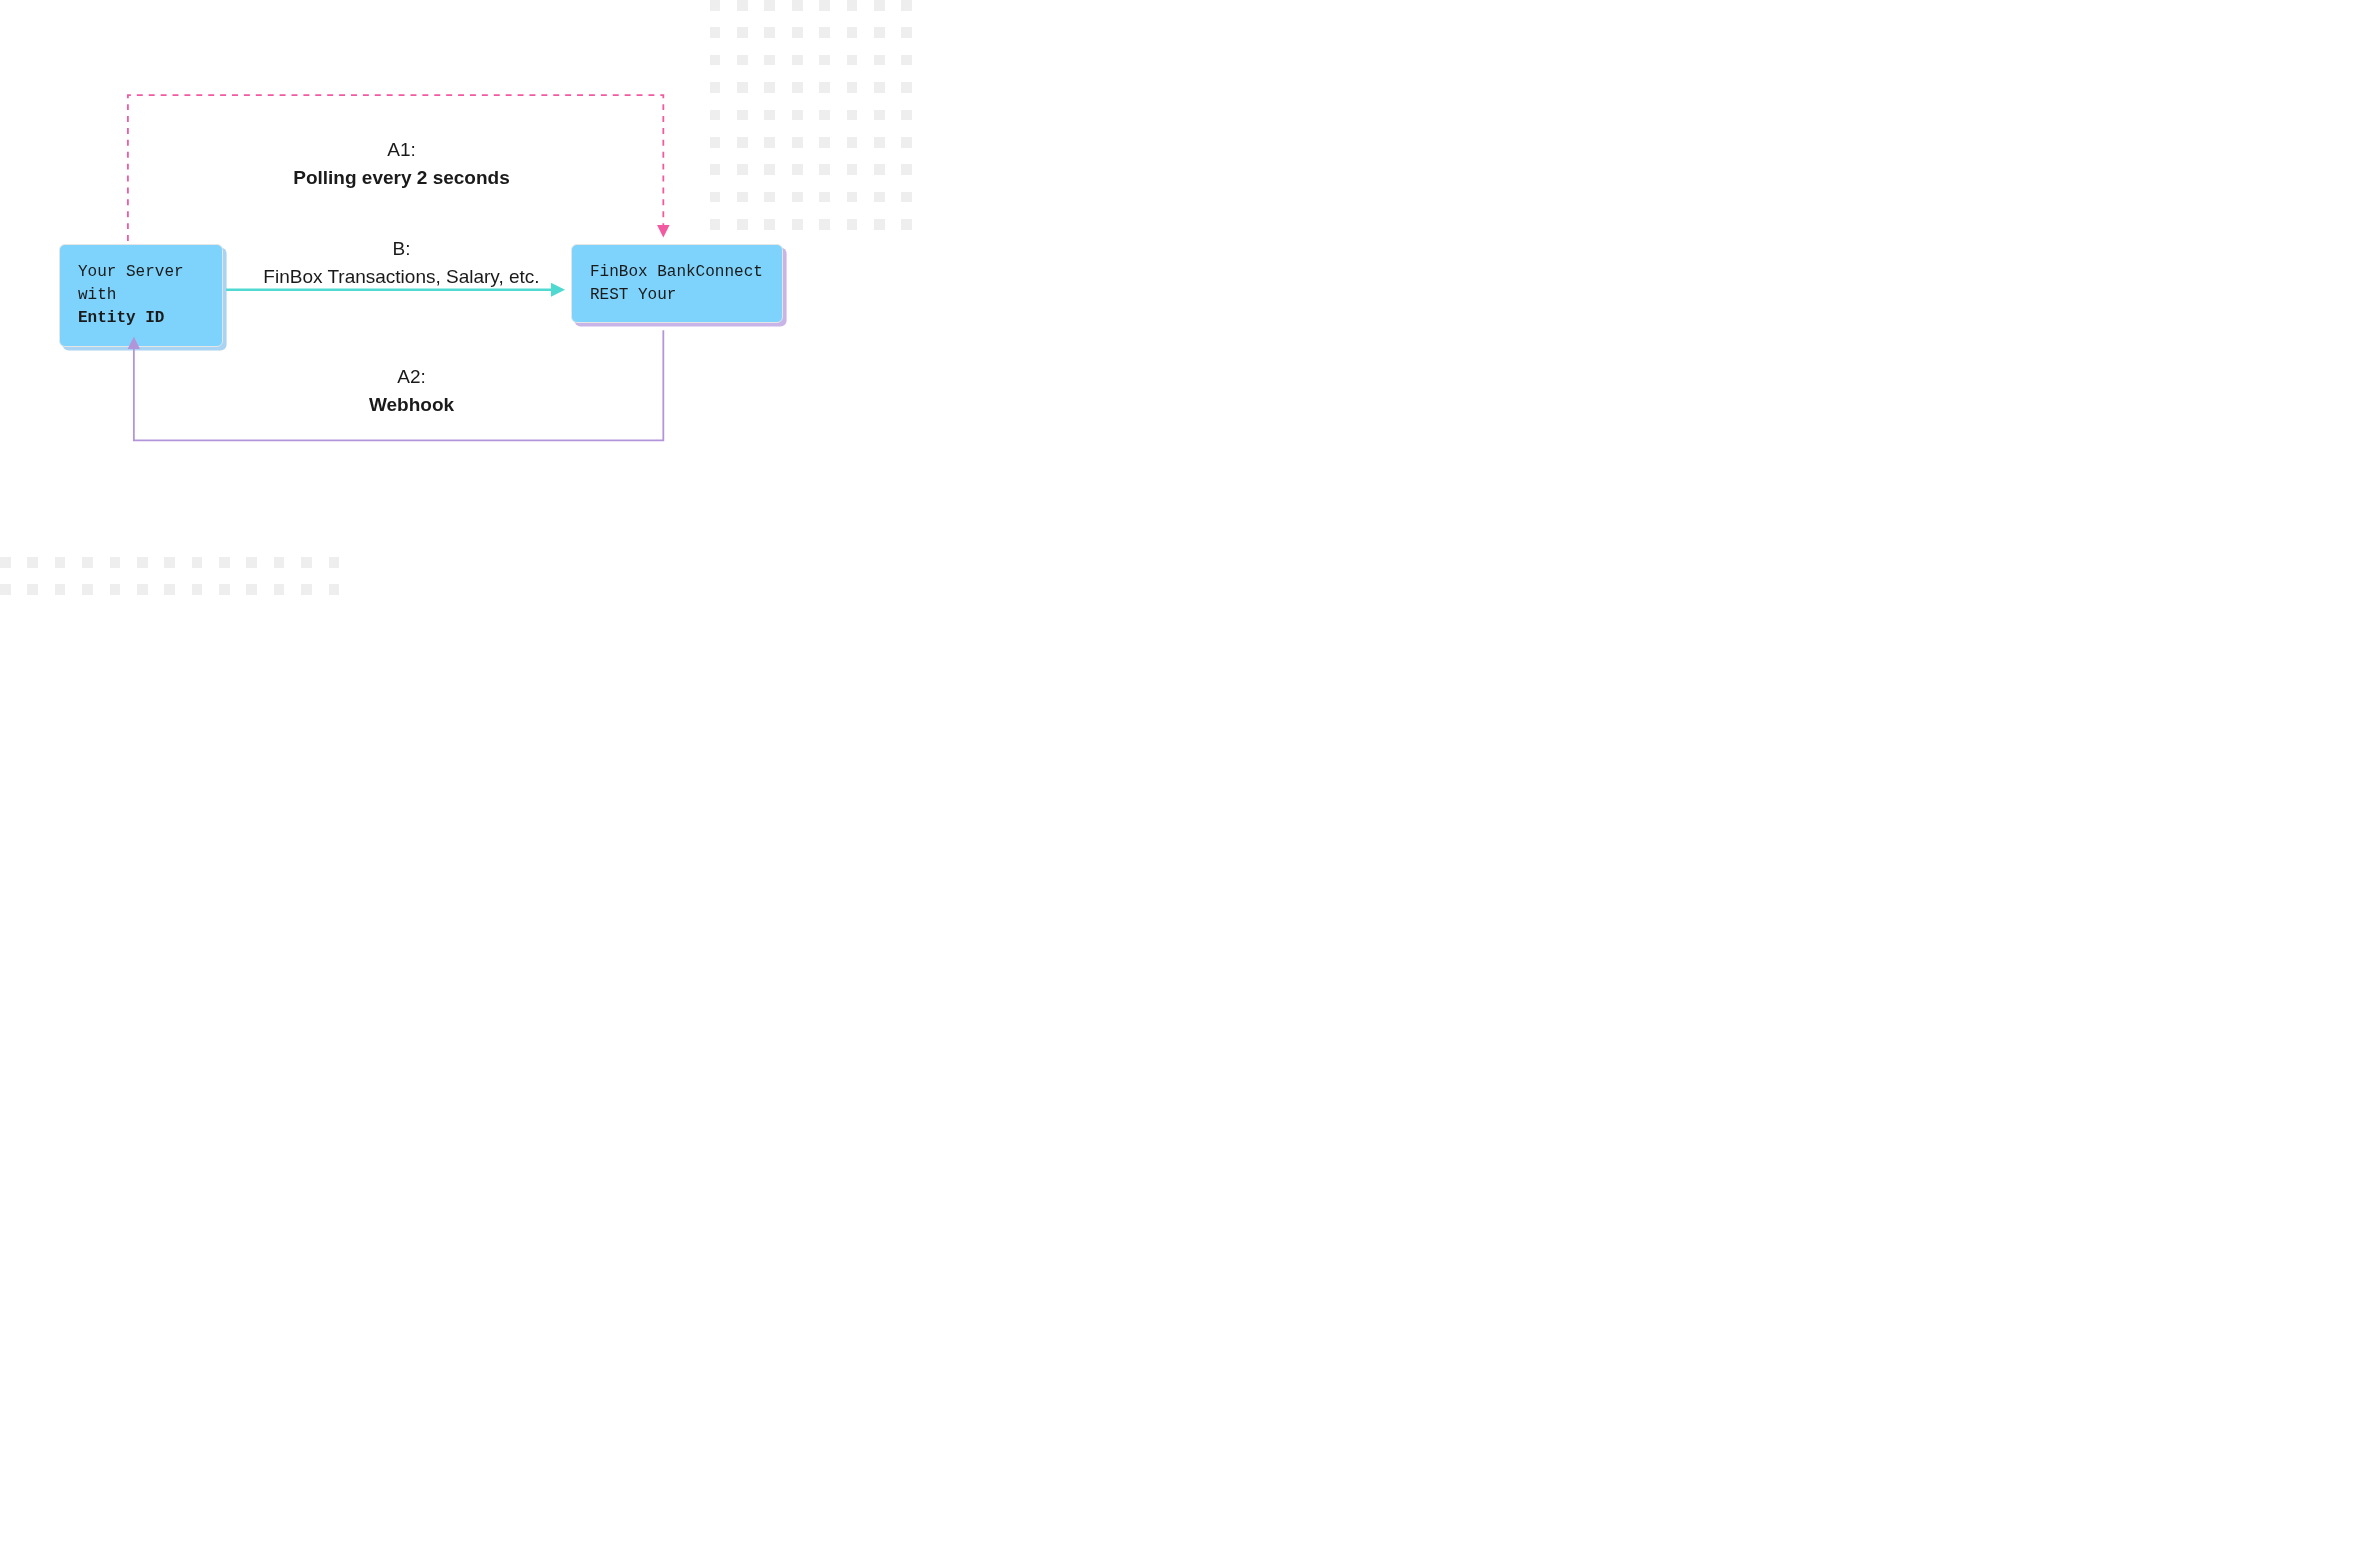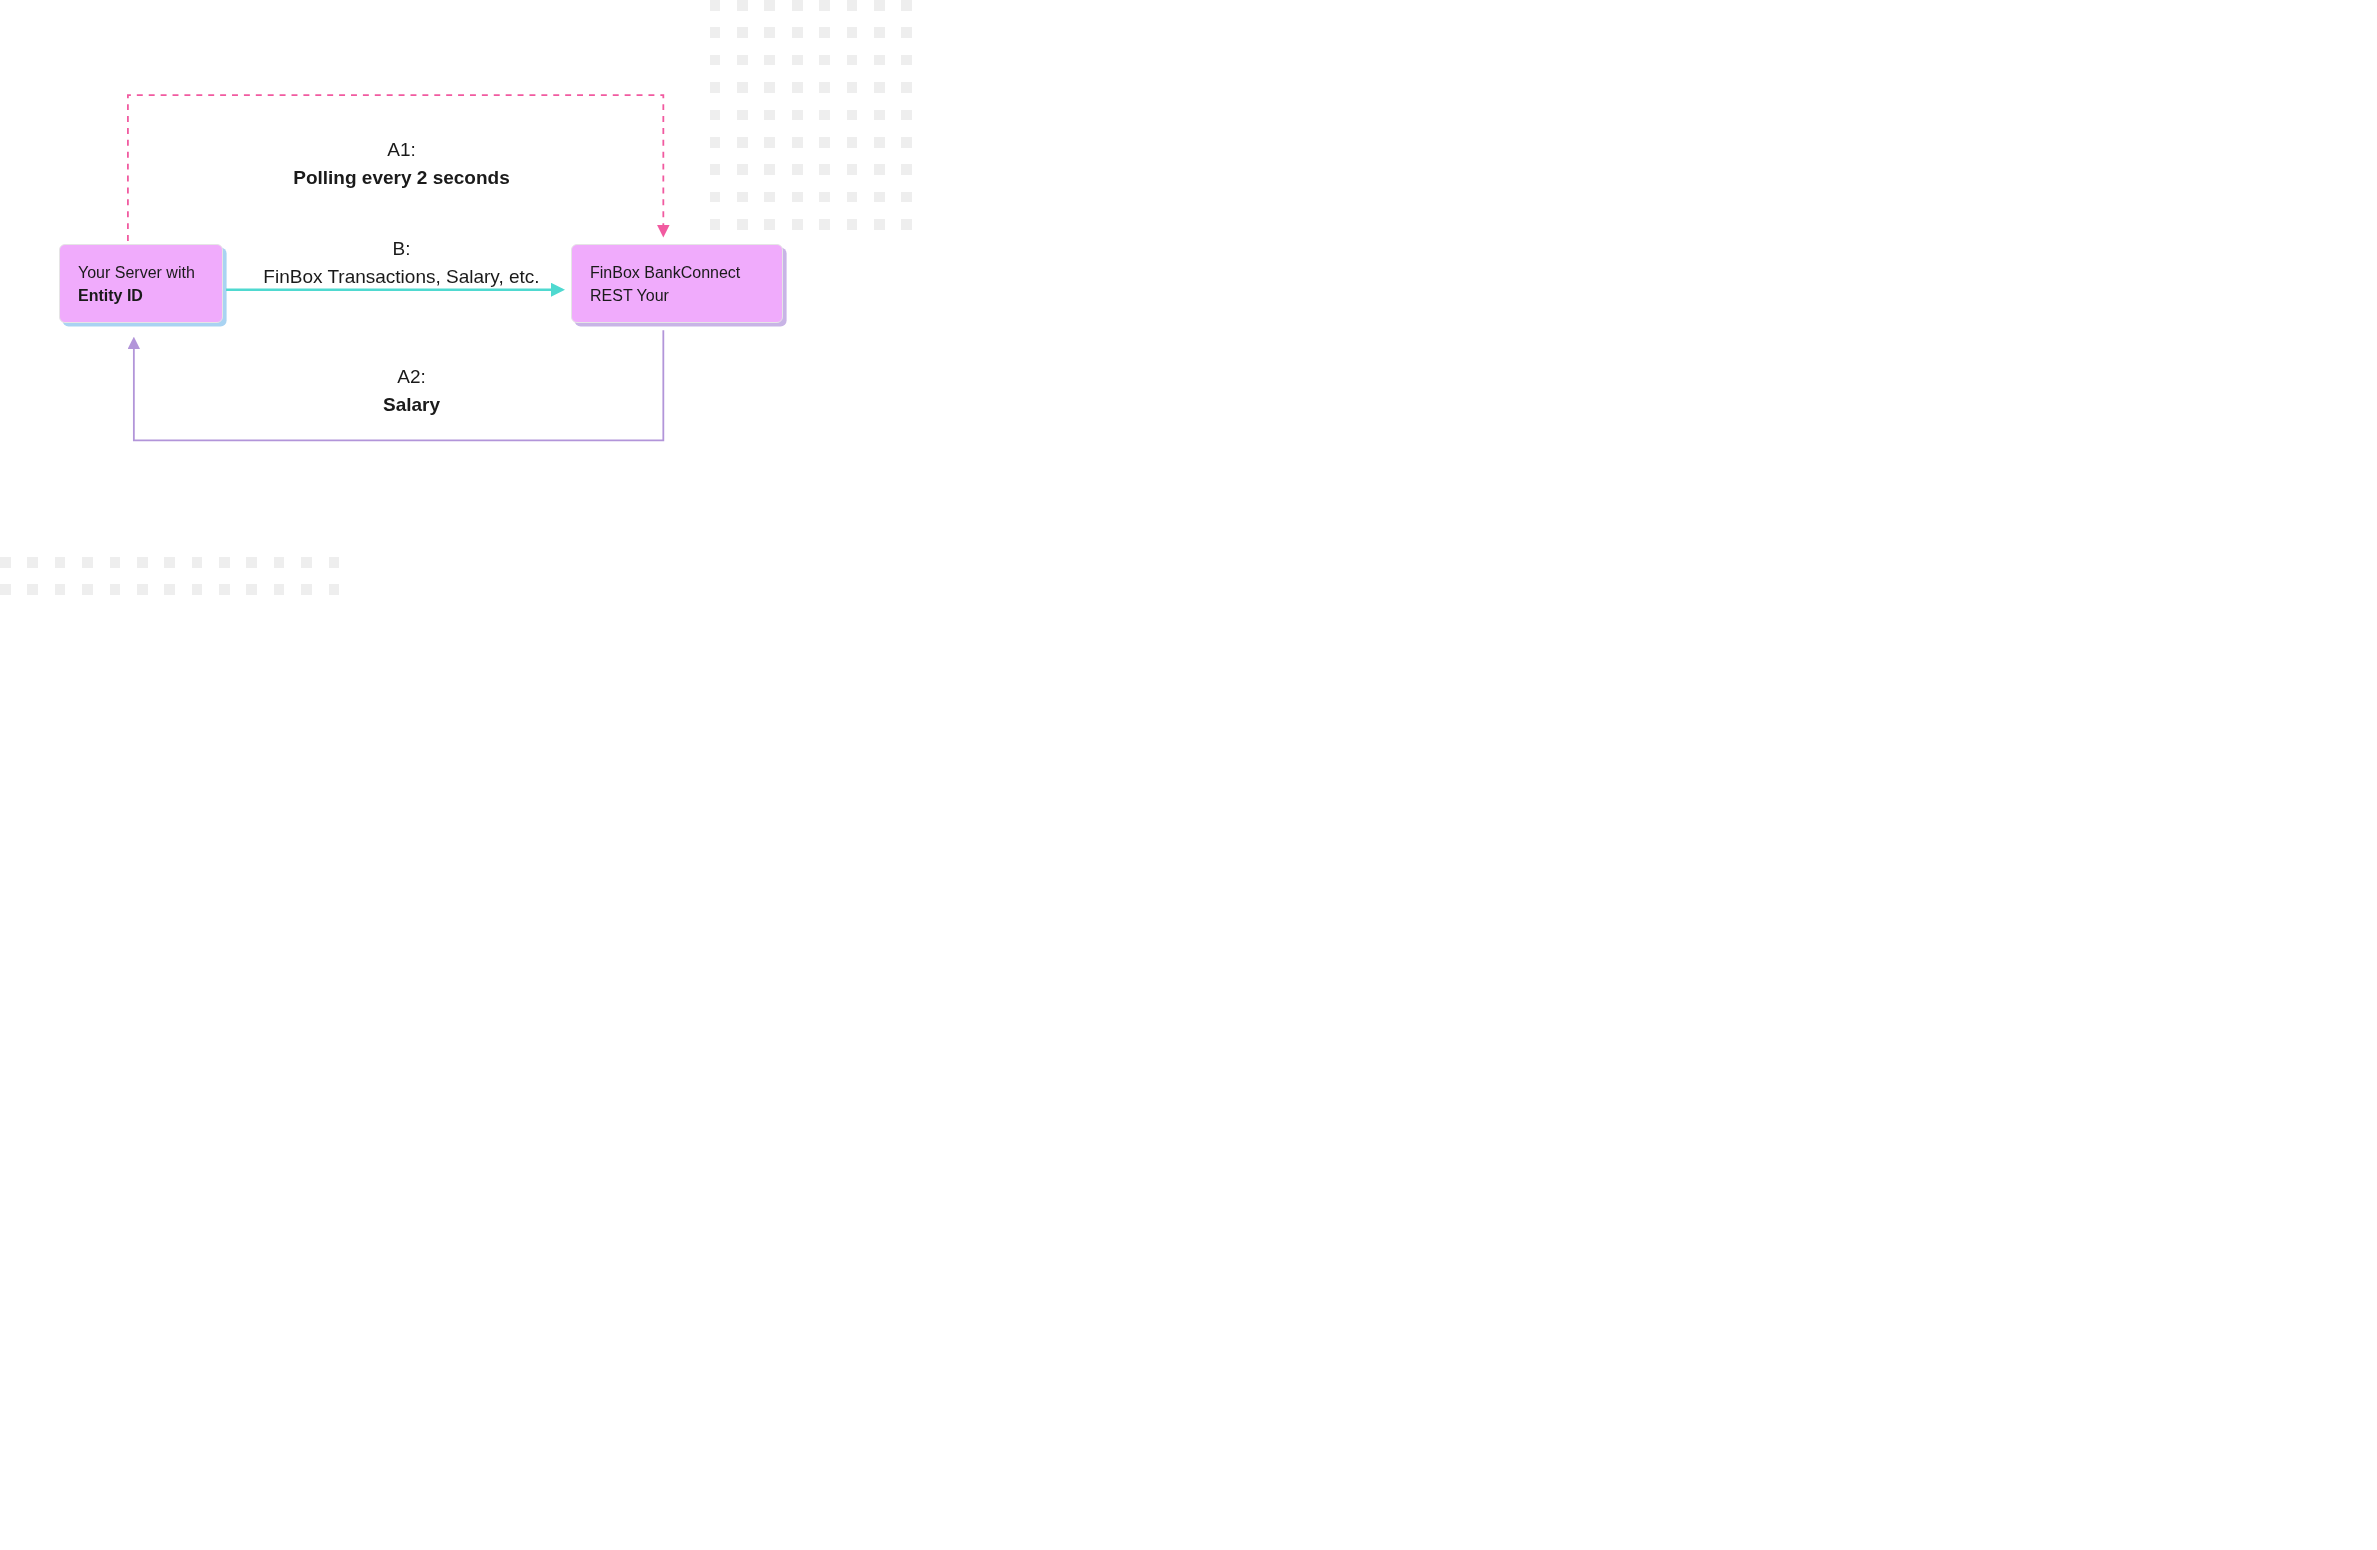--- a/index.html
+++ b/index.html
@@ -30,27 +30,28 @@
 }
 .dot-grid-bl {
   bottom: 0;
   left: 0;
   grid-template-columns: repeat(13, 10.7px);
 }
 
 
 .node {
   position: absolute;
-  background: #f0abfc;
+  background: #7dd3fc;
   border: 0.6px solid #e5e5e5;
   border-radius: 6px;
   padding: 15.5px 18px;
   font-size: 16px;
   line-height: 1.45;
   color: #1a1a1a;
+  font-family: Liberation Mono, monospace;
 }
 .node-left {
   left: 59px;
   top: 244px;
   width: 164px;
   box-shadow: 3.6px 3.6px 0 #a9d3f2;
 }
 .node-right {
   left: 571px;
   top: 244px;
@@ -202,21 +203,21 @@
 <div class="label label-a1">
   <span class="light">A1:</span><br>
   <span class="bold">Polling every 2 seconds</span>
 </div>
 <div class="label label-b">
   <span class="light">B:</span><br>
   <span class="light">FinBox Transactions, Salary, etc.</span>
 </div>
 <div class="label label-a2">
   <span class="light">A2:</span><br>
-  <span class="bold">Salary</span>
+  <span class="bold">Webhook</span>
 </div>
 
 <svg class="arrows" viewBox="0 0 1533 1000" width="912" height="595">
   <defs>
     <marker id="arrow-pink" viewBox="0 0 10 10" refX="8" refY="5" markerWidth="7" markerHeight="7" orient="auto-start-reverse">
       <path d="M 0 0 L 10 5 L 0 10 z" fill="#f15aa0"></path>
     </marker>
     <marker id="arrow-teal" viewBox="0 0 10 10" refX="8" refY="5" markerWidth="6" markerHeight="6" orient="auto-start-reverse">
       <path d="M 0 0 L 10 5 L 0 10 z" fill="#4fd9d0"></path>
     </marker>

